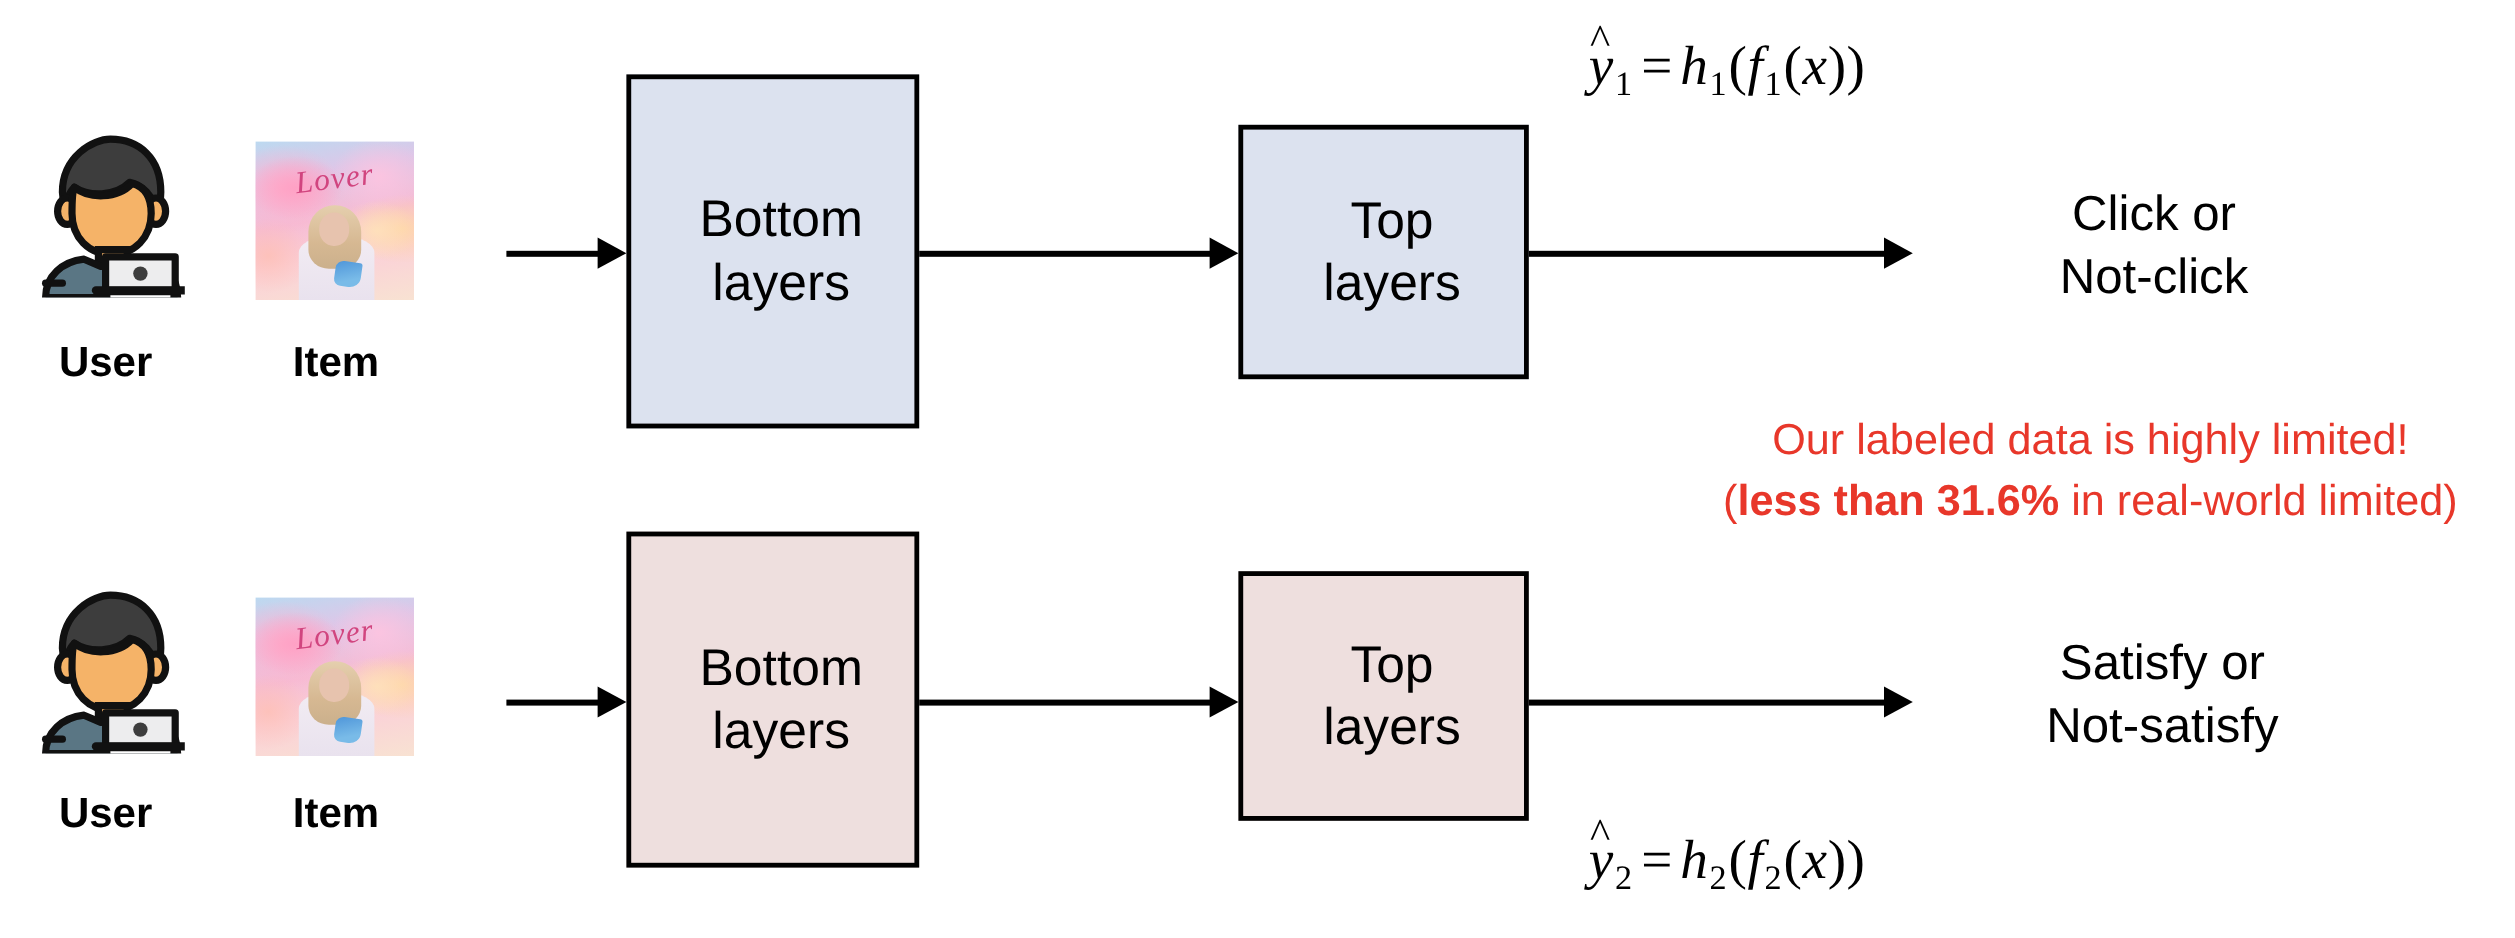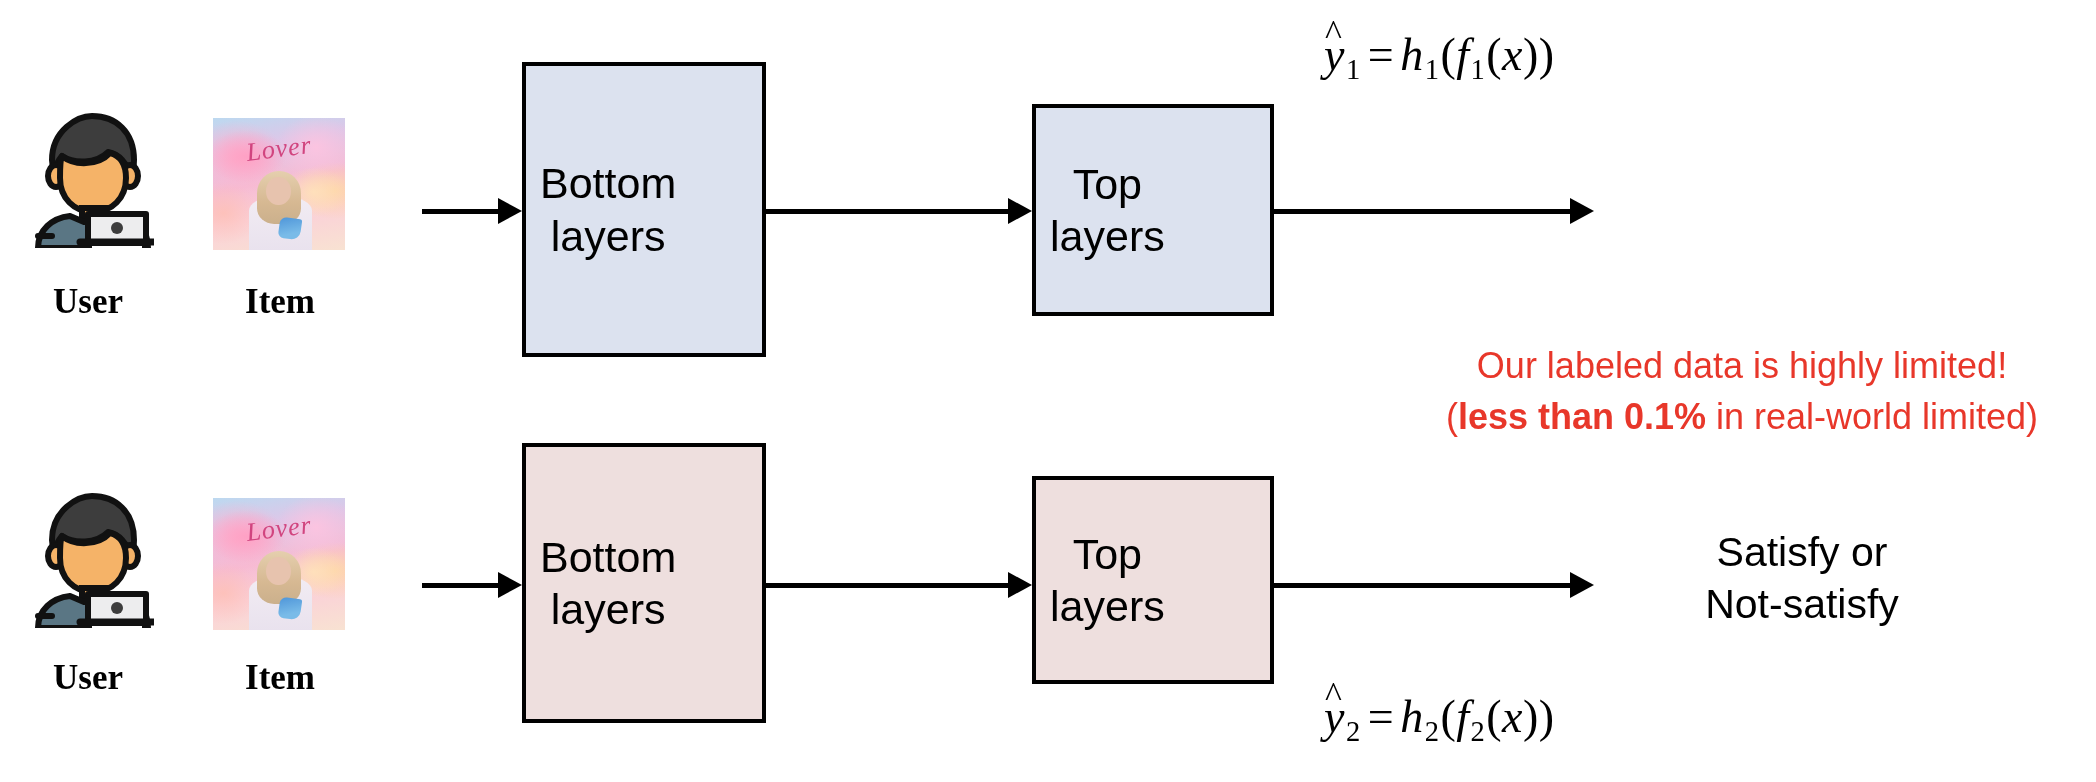--- a/index.html
+++ b/index.html
@@ -18,20 +18,21 @@
     overflow: hidden;
   }
 
   
   .proc-box {
     position: absolute;
     border: 4px solid #000000;
     box-sizing: border-box;
     display: flex;
     align-items: center;
+    justify-content: center;
     text-align: center;
     font-size: 43px;
     line-height: 1.22;
     color: #000000;
     font-family: "Liberation Sans", sans-serif;
     padding-left: 14px;
   }
   .proc-box .boxlabel { white-space: pre-line; }
 
   
@@ -49,21 +50,21 @@
     border-left: 24px solid #000000;
   }
 
   
   .fig-caption {
     position: absolute;
     font-size: 35px;
     font-weight: bold;
     color: #000000;
     text-align: center;
-    font-family: Liberation Serif, serif;
+    font-family: Liberation Sans, sans-serif;
   }
 
   
   .output-text {
     position: absolute;
     font-size: 41px;
     line-height: 1.28;
     color: #000000;
     text-align: center;
     white-space: pre-line;
@@ -218,28 +219,30 @@
   <div class="arrow-head" style="left:1008px; top:198px;"></div>
 
   <div class="proc-box" style="left:1032px; top:104px; width:242px; height:212px; background:#DCE2EF;">
     <span class="boxlabel">Top
 layers</span>
   </div>
 
   <div class="arrow-line" style="left:1274px; top:209px; width:300px;"></div>
   <div class="arrow-head" style="left:1570px; top:198px;"></div>
 
+  <div class="output-text" style="left:1602px; top:152px; width:386px;">Click or
+Not-click</div>
 
   <div class="formula" style="left:1324px; top:28px;">
     <span class="hatwrap"><span class="hatmark">^</span><span>y</span></span><span class="sub">1</span><span class="op">=</span><span>h</span><span class="sub">1</span><span class="paren">(</span><span>f</span><span class="sub">1</span><span class="paren">(</span><span>x</span><span class="paren">))</span>
   </div>
 
   <div class="annotation" style="left:1392px; top:340px; width:700px;">
     <div>Our labeled data is highly limited!</div>
-    <div><span>(</span><b>less than 0.1%</b><span> in real-world limited)</span></div>
+    <div><span>(</span><b>less than 31.6%</b><span> in real-world limited)</span></div>
   </div>
 
   <div class="user-icon" style="left:22px; top:488px; width:132px; height:140px;">
     <svg width="132" height="140" viewBox="0 0 132 140">
       <path d="M30 52 C30 22, 56 8, 70 8 C94 8, 112 24, 112 52 C112 60, 110 66, 108 70
                C106 54, 96 46, 86 44 C74 56, 52 56, 40 48 C34 54, 32 64, 32 70 Z" fill="#3D3D3D" stroke="#111111" stroke-width="6" stroke-linejoin="round"></path>
       <ellipse cx="34" cy="68" rx="8" ry="11" fill="#F5B368" stroke="#111111" stroke-width="6"></ellipse>
       <ellipse cx="108" cy="68" rx="8" ry="11" fill="#F5B368" stroke="#111111" stroke-width="6"></ellipse>
       <path d="M40 48 C52 58, 76 58, 88 45 C100 48, 104 58, 104 70 C104 90, 90 104, 71 104
                C52 104, 38 90, 38 70 C38 60, 38 52, 40 48 Z" fill="#F5B368" stroke="#111111" stroke-width="6" stroke-linejoin="round"></path>

